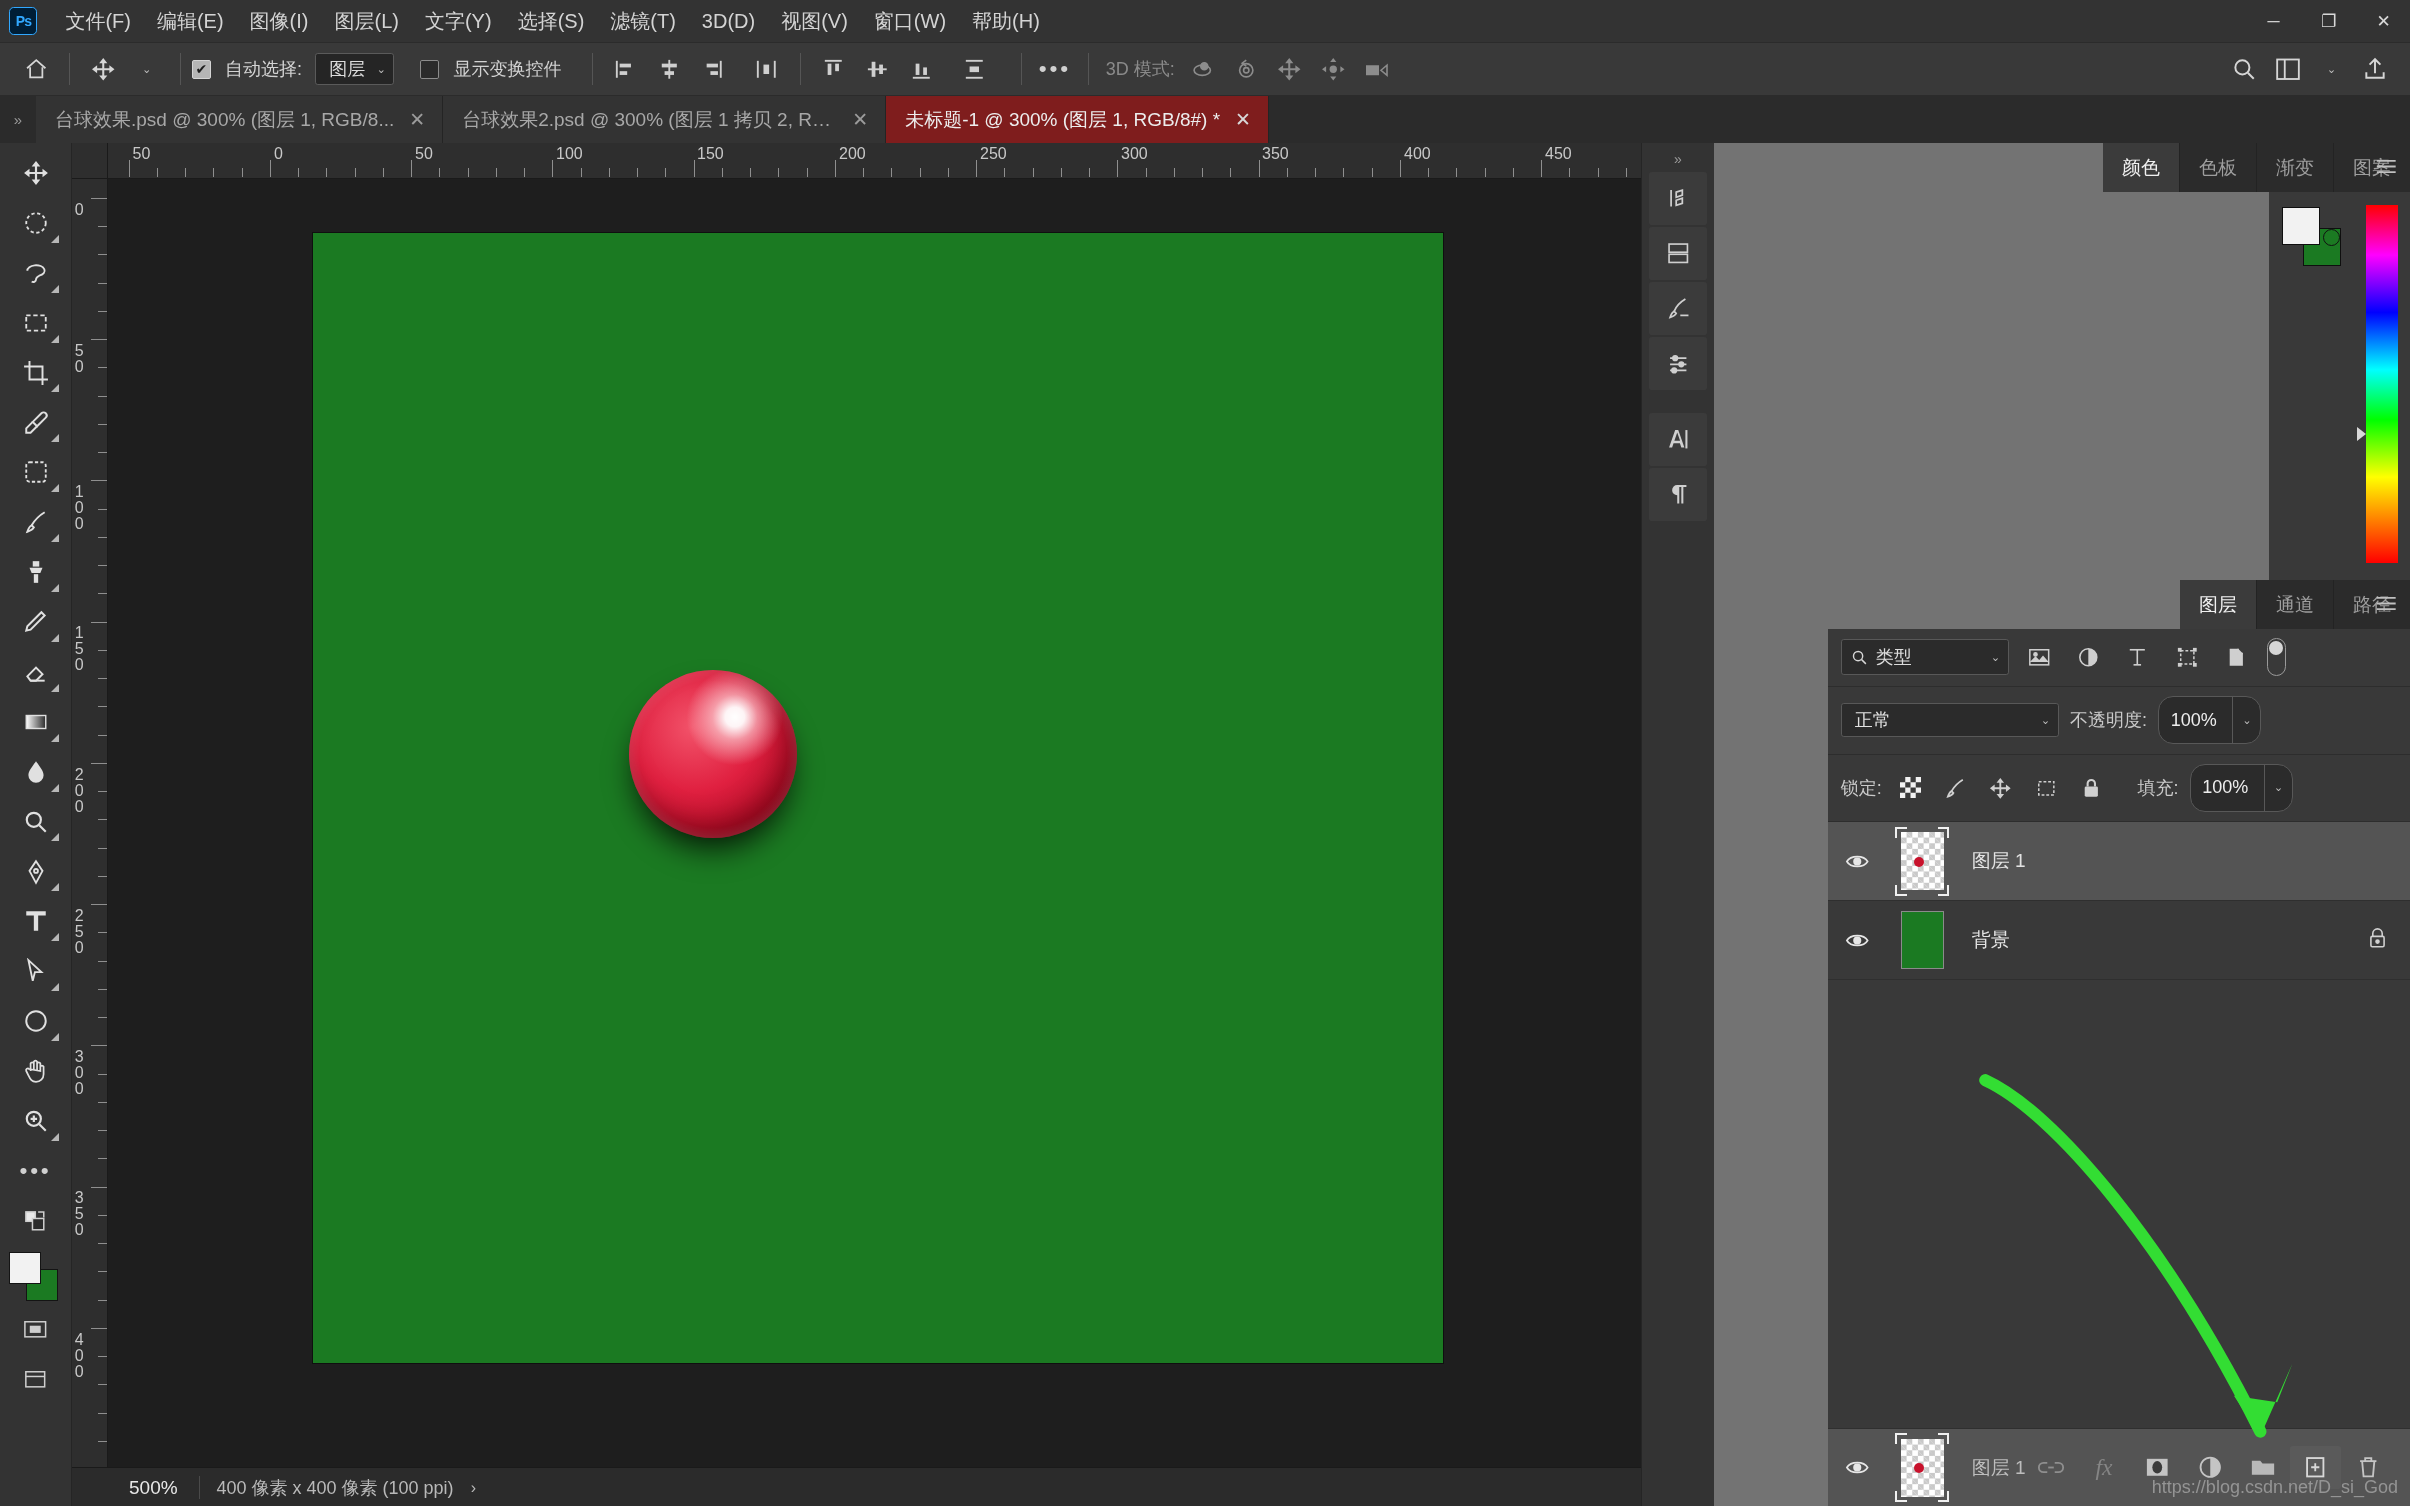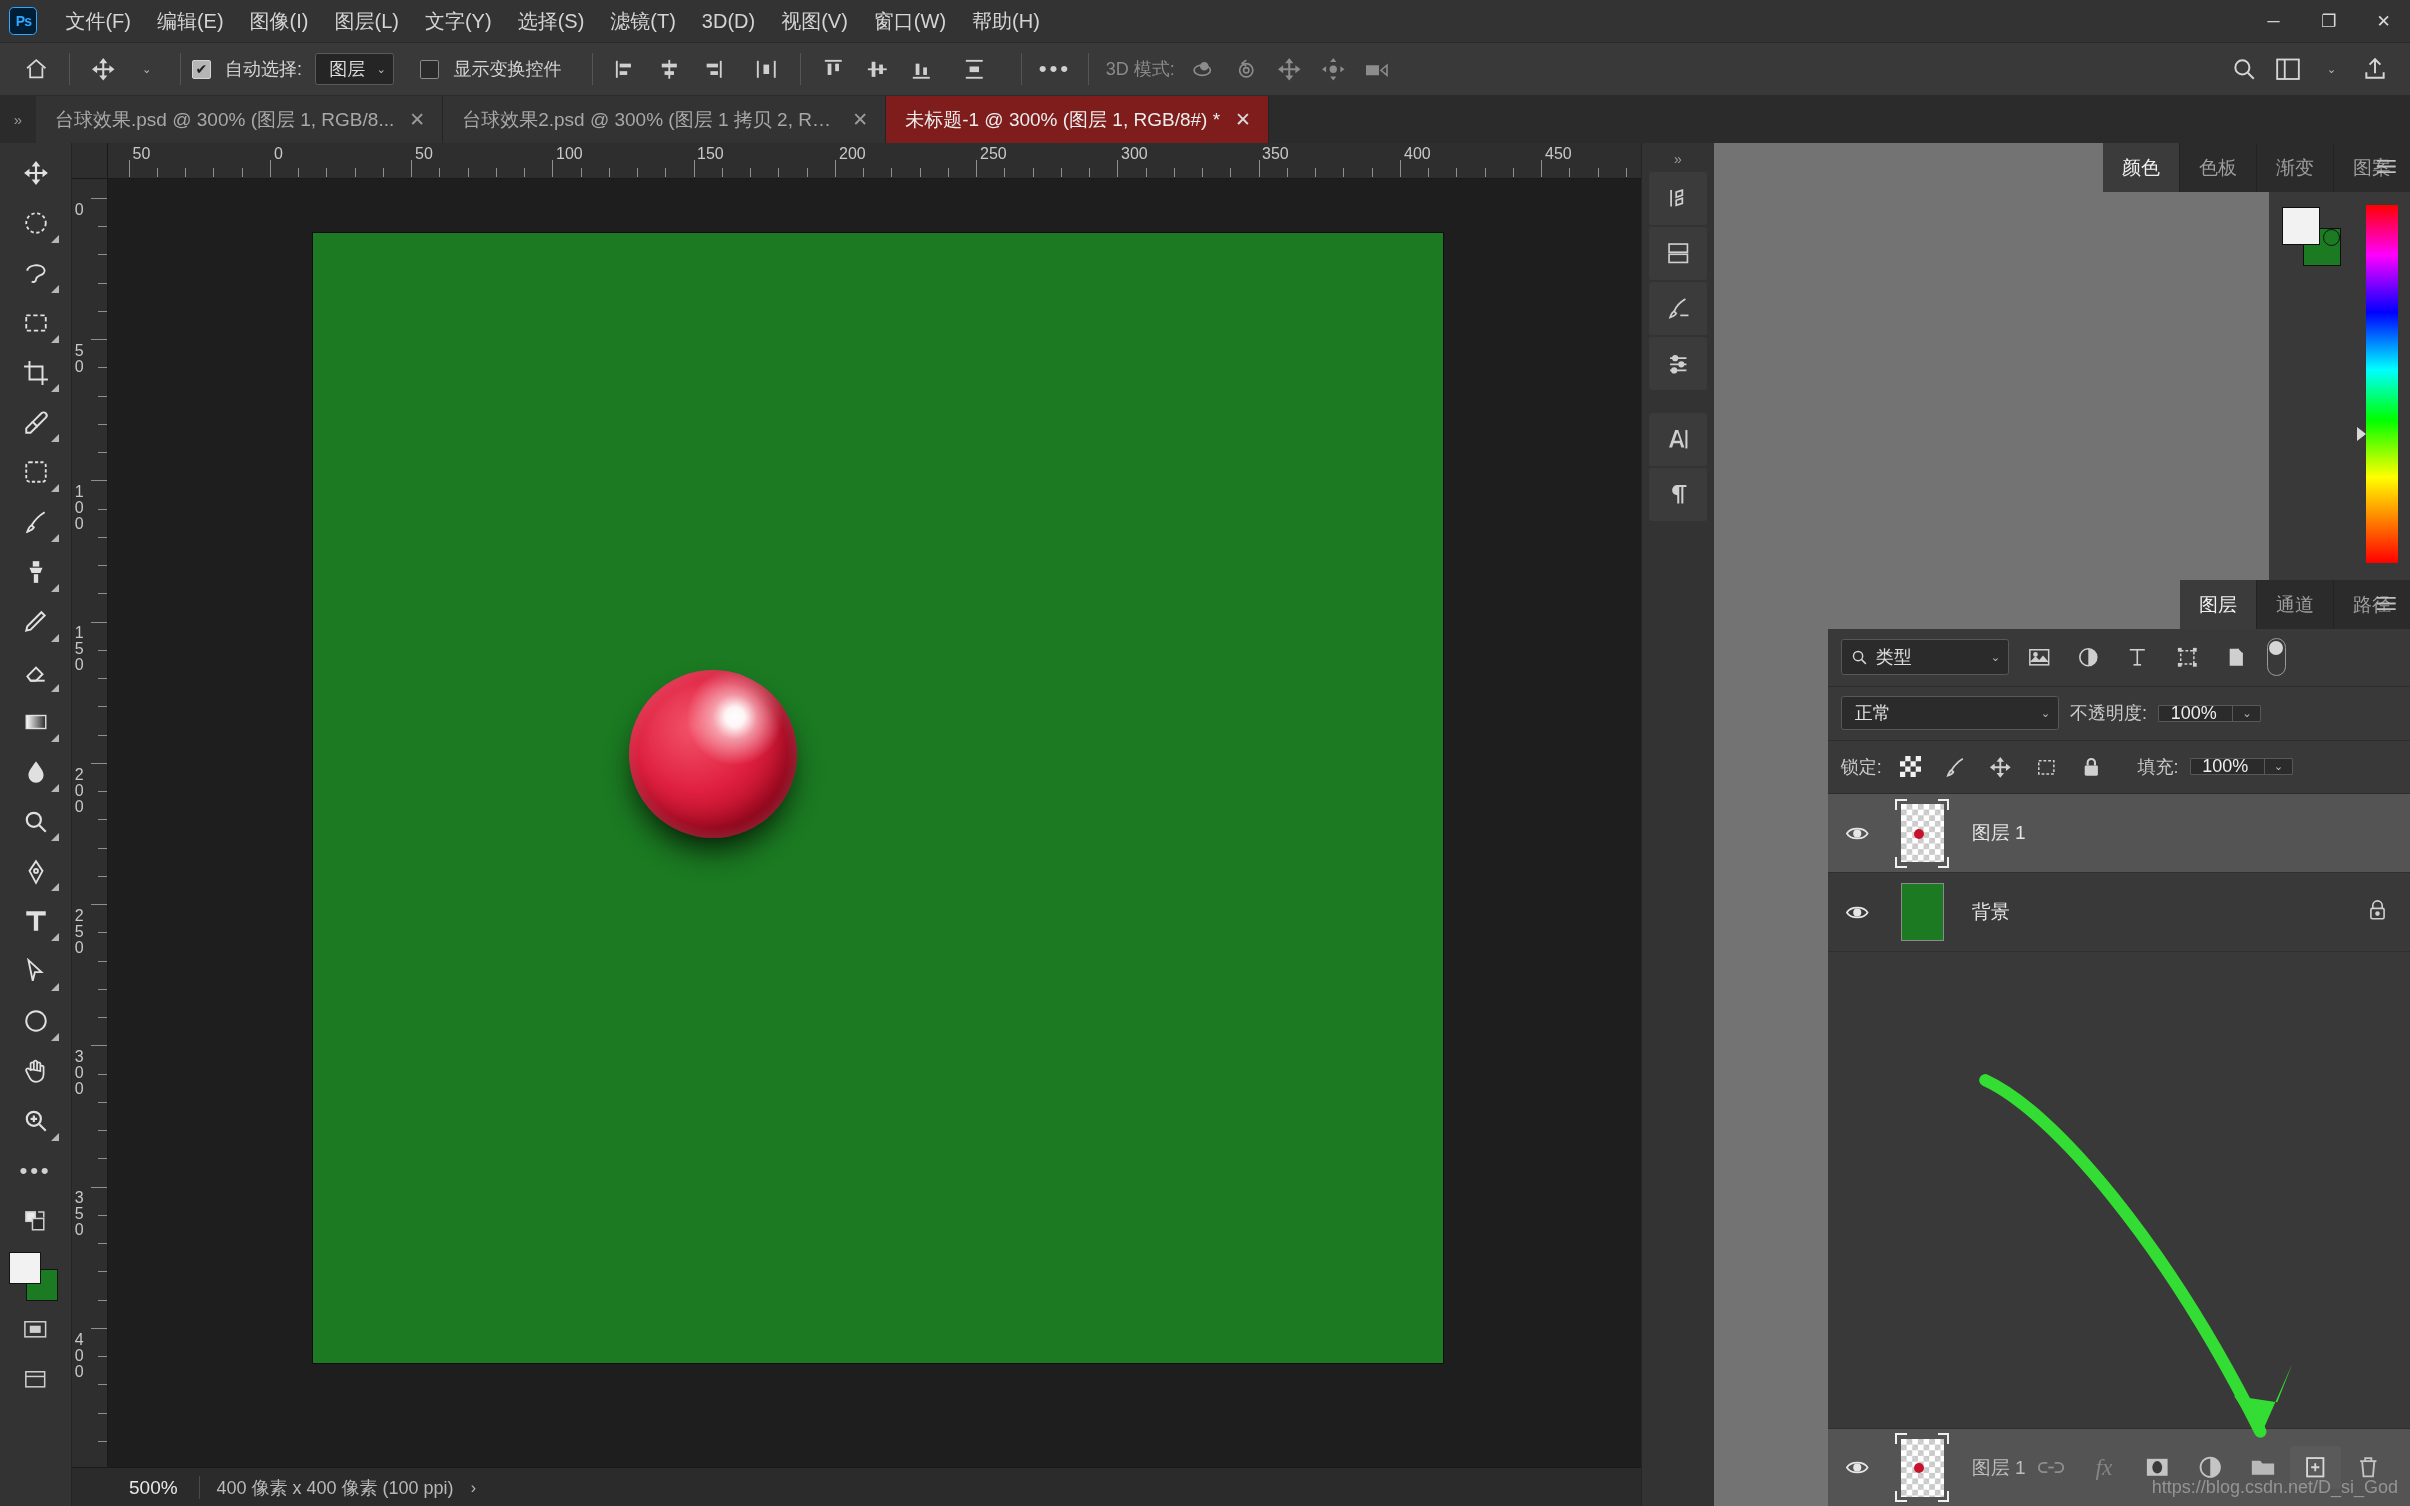--- a/index.html
+++ b/index.html
@@ -210,21 +210,21 @@
     display: flex; align-items: flex-start; justify-content: center; padding-top: 1.9px;
   }
   .toggle-pill i { width: 14px; height: 14px; border-radius: 50%; background: #d6d6d6; display: block; }
   .blend {
     height: 34px; width: 218px; background: #2b2b2b; border: 0.9px solid #585858; border-radius: 2.8px;
     display: flex; align-items: center; padding: 0 7.5px 0 13px; color: #e2e2e2; font-size: 18px;
   }
   .blend .grow { flex: 1; }
   .lp-lbl { color: #cacaca; font-size: 18px; white-space: nowrap; }
   .numbox {
-    height: 17px; background: #2b2b2b; border: 0.9px solid #585858; border-radius: 1px;
+    height: 48px; background: #2b2b2b; border: 0.9px solid #585858; border-radius: 15px;
     display: flex; align-items: center; color: #ededed; font-size: 18px;
   }
   .numbox span.v { padding: 0 9.4px 0 11.3px; min-width: 73px; }
   .numbox .dd { border-left: 0.9px solid #585858; width: 28px; height: 100%; display: flex; align-items: center; justify-content: center; }
   .lock-ico { width: 34px; height: 34px; display: flex; align-items: center; justify-content: center; color: #d0d0d0; }
 
   .layers-list { flex: 1; background: #393939; overflow: hidden; position: relative; }
   .layer {
     height: 79px; display: flex; align-items: center; gap: 0;
     border-bottom: 0.9px solid #2f2f2f; position: relative;

